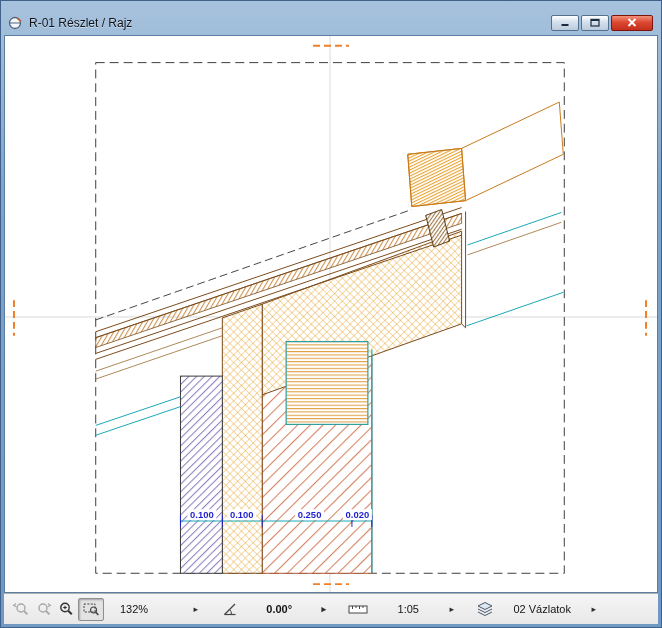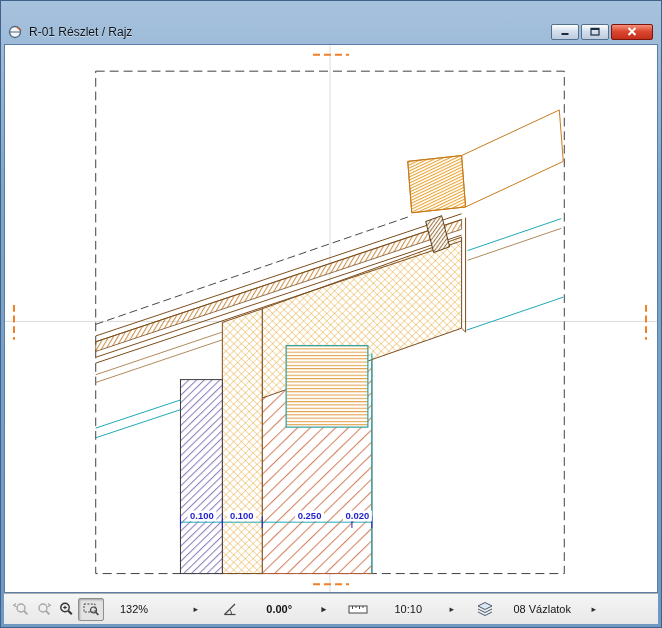--- a/index.html
+++ b/index.html
@@ -1,18 +1,18 @@
 <!DOCTYPE html>
 <html><head>
 <meta charset="utf-8">
 <style>
   html,body{margin:0;padding:0;}
   body{width:662px;height:628px;font-family:"Liberation Sans",sans-serif;background:#ddd;}
   .window{width:662px;height:628px;box-sizing:border-box;display:flex;flex-direction:column;
-    border:1px solid #3f618c;padding:18px 3px 3px 3px;
+    border:1px solid #3f618c;padding:9px 3px 3px 3px;
     background:linear-gradient(180deg,#a7c2dd,#7fa5cb 30%,#6f98c2);justify-content:flex-end;}
   .titlebar{height:25px;display:flex;align-items:center;gap:6px;padding:0 3px;}
   .win-icon{width:16px;height:16px;display:inline-flex;}
   .title{flex:1;font-size:12px;color:#10141a;text-shadow:0 1px 0 rgba(255,255,255,.45);
     white-space:nowrap;overflow:hidden;}
   .winbtns{display:flex;gap:2px;align-items:center;padding-right:2px;}
   .winbtn{height:16px;border:1px solid #54708f;border-radius:2px;padding:0;cursor:pointer;
     display:flex;align-items:center;justify-content:center;
     background:linear-gradient(#ffffff,#d3dfec 45%,#bccbdd);}
   .winbtn.min,.winbtn.rest{width:28px;}
@@ -246,30 +246,30 @@
       <span class="sb-arrow">▸</span>
     </button>
 
     <button class="sb-ctl" id="scale-ctl">
       <span class="sb-icon">
         <svg width="20" height="14" viewBox="0 0 20 14">
           <rect x="1" y="4" width="18" height="7" fill="#ffffff" stroke="#444444" stroke-width="1"></rect>
           <path d="M4.5 4 v3 M8 4 v2 M11.5 4 v3 M15 4 v2" stroke="#444444" stroke-width="1" fill="none"></path>
         </svg>
       </span>
-      <span class="txt">10:10</span>
+      <span class="txt">1:05</span>
       <span class="sb-arrow">▸</span>
     </button>
 
     <button class="sb-ctl" id="layer-ctl">
       <span class="sb-icon">
         <svg width="18" height="16" viewBox="0 0 18 16">
           <path d="M9 1.5 L16 5 L9 8.5 L2 5 Z" fill="#dfe7f2" stroke="#44596e" stroke-width="1"></path>
           <path d="M2 8 L9 11.5 L16 8" fill="none" stroke="#44596e" stroke-width="1"></path>
           <path d="M2 11 L9 14.5 L16 11" fill="none" stroke="#44596e" stroke-width="1"></path>
         </svg>
       </span>
-      <span class="txt">08 Vázlatok</span>
+      <span class="txt">02 Vázlatok</span>
       <span class="sb-arrow">▸</span>
     </button>
   </div>
 
 </div>
 
 </body></html>

